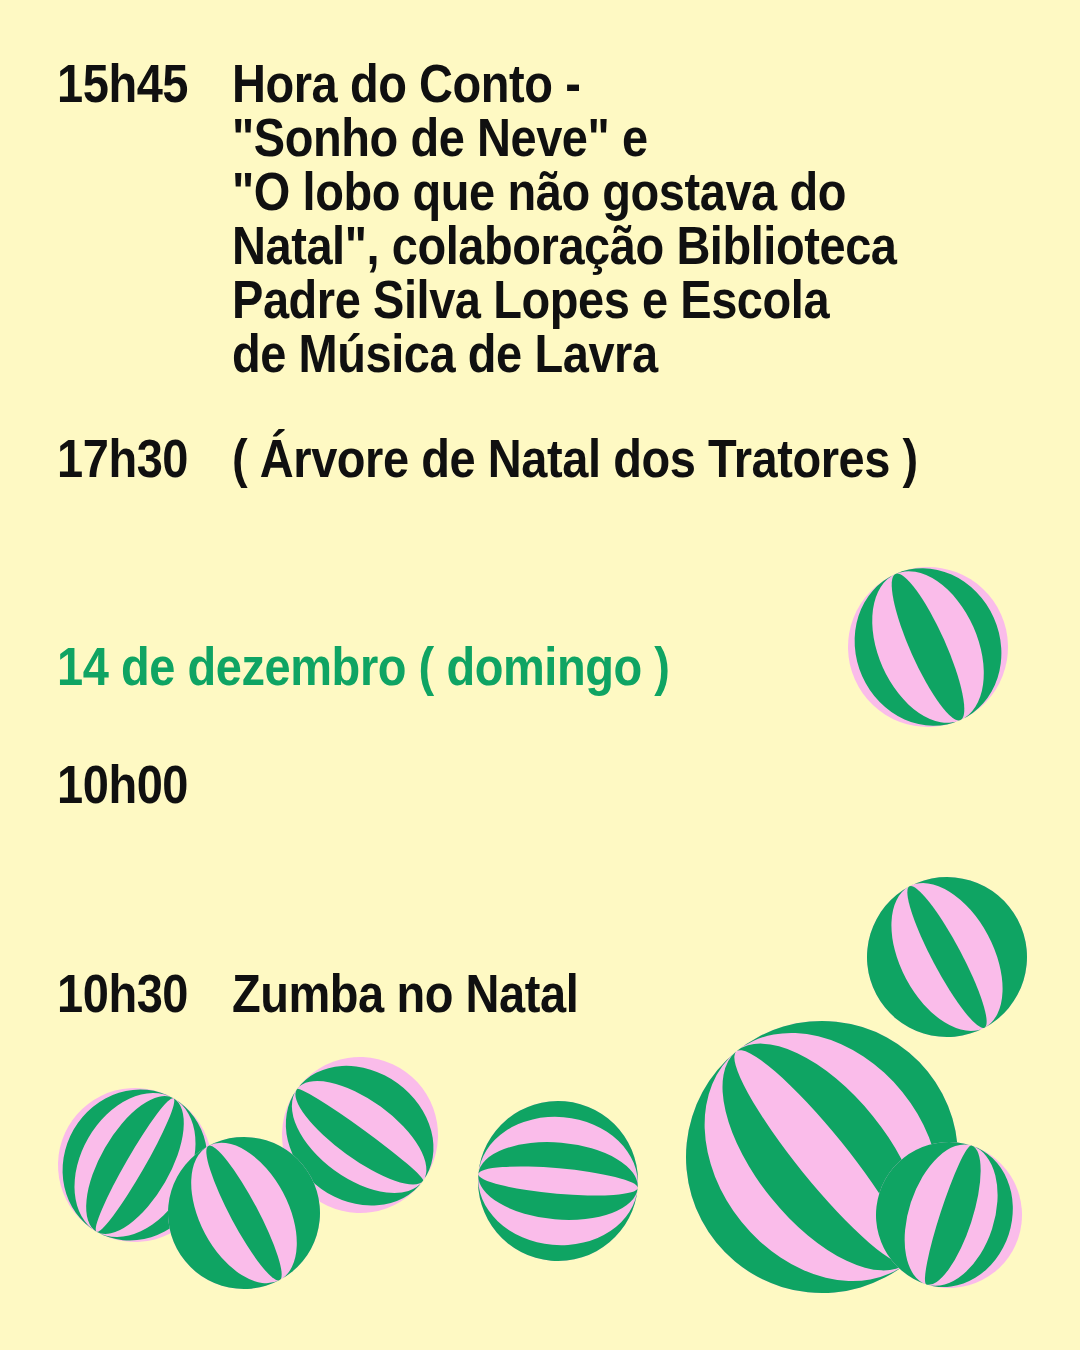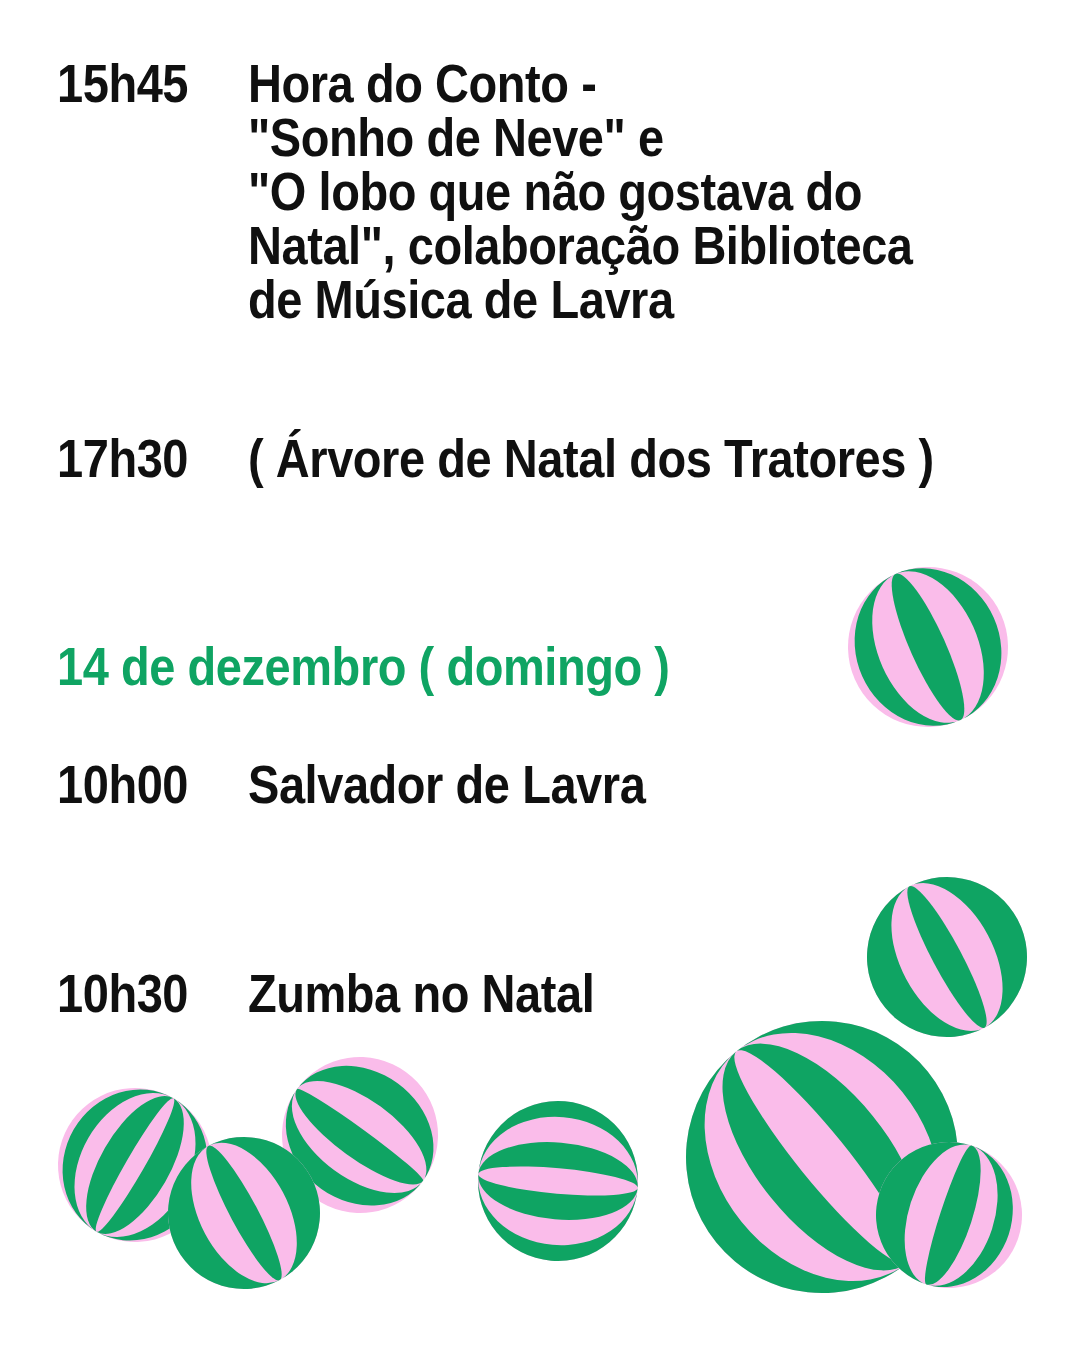--- a/index.html
+++ b/index.html
@@ -30,21 +30,21 @@
     left:0;
     width:1080px;
   }
   .time{
     position:absolute;
     left:57px;
     top:0;
   }
   .lines{
     position:absolute;
-    left:248px;
+    left:232px;
     top:0;
   }
   .tline{
     height:54px;
     white-space:nowrap;
   }
   .cond{
     display:inline-block;
     transform:scaleX(0.87);
     transform-origin:0 50%;
@@ -53,21 +53,21 @@
     line-height:54px;
     letter-spacing:-0.5px;
     white-space:nowrap;
   }
   .event-text{ color:var(--text-color); }
   .day-heading .cond{ color:var(--accent-green); }
 </style>
 </head>
 <body>
 
-<div id="canvas" style="background: #ffffff; --text-color: #101010; --accent-green: #0FA463;">
+<div id="canvas" style="background: #fef9c3; --text-color: #101010; --accent-green: #0FA463;">
   <svg id="balls-svg" viewBox="0 0 1080 1350" width="1080" height="1350" aria-hidden="true">
       <g transform="translate(135,1165) rotate(30)">
         <circle r="77" fill="#FABCEA"></circle>
         <path d="M 0 -77 A 53.9 77 0 0 0 0 77 A 70.84 77 0 0 1 0 -77 Z" fill="#0FA463"></path>
         <path d="M 0 -77 A 9.24 77 0 0 0 0 77 A 34.65 77 0 0 1 0 -77 Z" fill="#0FA463"></path>
         <path d="M 0 -77 A 34.65 77 0 0 1 0 77 A 9.24 77 0 0 0 0 -77 Z" fill="#0FA463"></path>
         <path d="M 0 -77 A 70.84 77 0 0 1 0 77 A 53.9 77 0 0 0 0 -77 Z" fill="#0FA463"></path>
       </g>
       <g transform="translate(360,1135) rotate(-54)">
         <circle r="78" fill="#FABCEA"></circle>
@@ -115,36 +115,36 @@
       </g>
     </svg>
   <div id="schedule">
       <div class="row" style="top: 56px;">
         <span class="time event-text"><span class="cond">15h45</span></span>
         <div class="lines event-text">
           <div class="tline"><span class="cond">Hora do Conto -</span></div>
           <div class="tline"><span class="cond">"Sonho de Neve" e</span></div>
           <div class="tline"><span class="cond">"O lobo que não gostava do</span></div>
           <div class="tline"><span class="cond">Natal", colaboração Biblioteca</span></div>
+          <div class="tline"><span class="cond">Padre Silva Lopes e Escola</span></div>
           <div class="tline"><span class="cond">de Música de Lavra</span></div>
         </div>
       </div>
       <div class="row" style="top: 431px;">
         <span class="time event-text"><span class="cond">17h30</span></span>
         <div class="lines event-text">
           <div class="tline"><span class="cond">( Árvore de Natal dos Tratores )</span></div>
         </div>
       </div>
       <div class="row day-heading" style="top: 639px;">
         <span class="cond" style="position: absolute; left: 57px;">14 de dezembro ( domingo )</span>
       </div>
       <div class="row" style="top: 757px;">
         <span class="time event-text"><span class="cond">10h00</span></span>
         <div class="lines event-text">
-          <div class="tline"><span class="cond">Salvador de Lavra</span></div>
         </div>
       </div>
       <div class="row" style="top: 966px;">
         <span class="time event-text"><span class="cond">10h30</span></span>
         <div class="lines event-text">
           <div class="tline"><span class="cond">Zumba no Natal</span></div>
         </div>
       </div>
     </div>
 </div>

